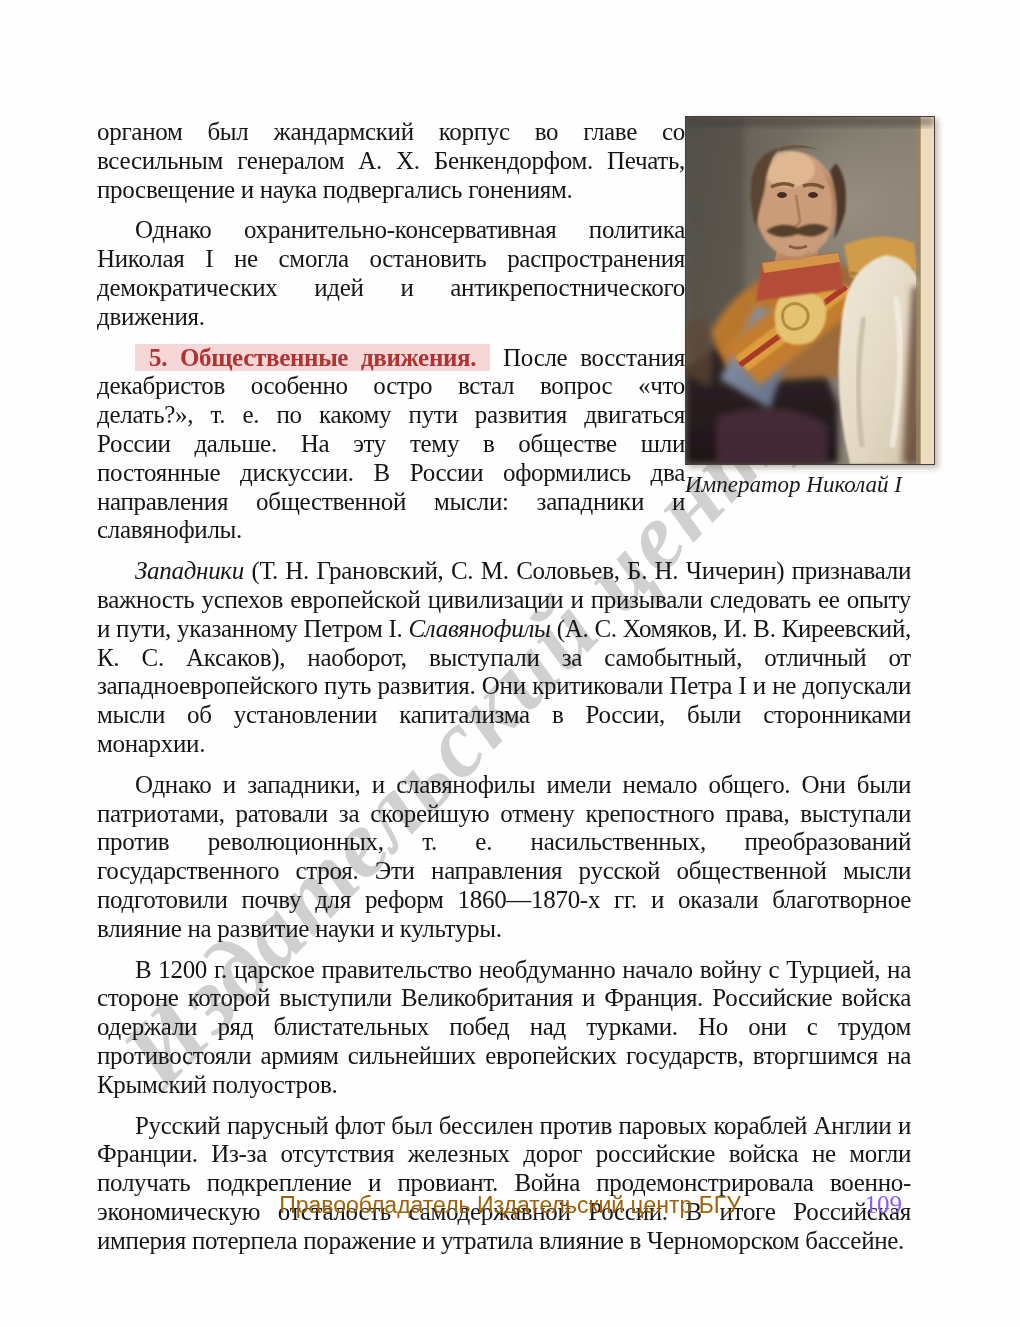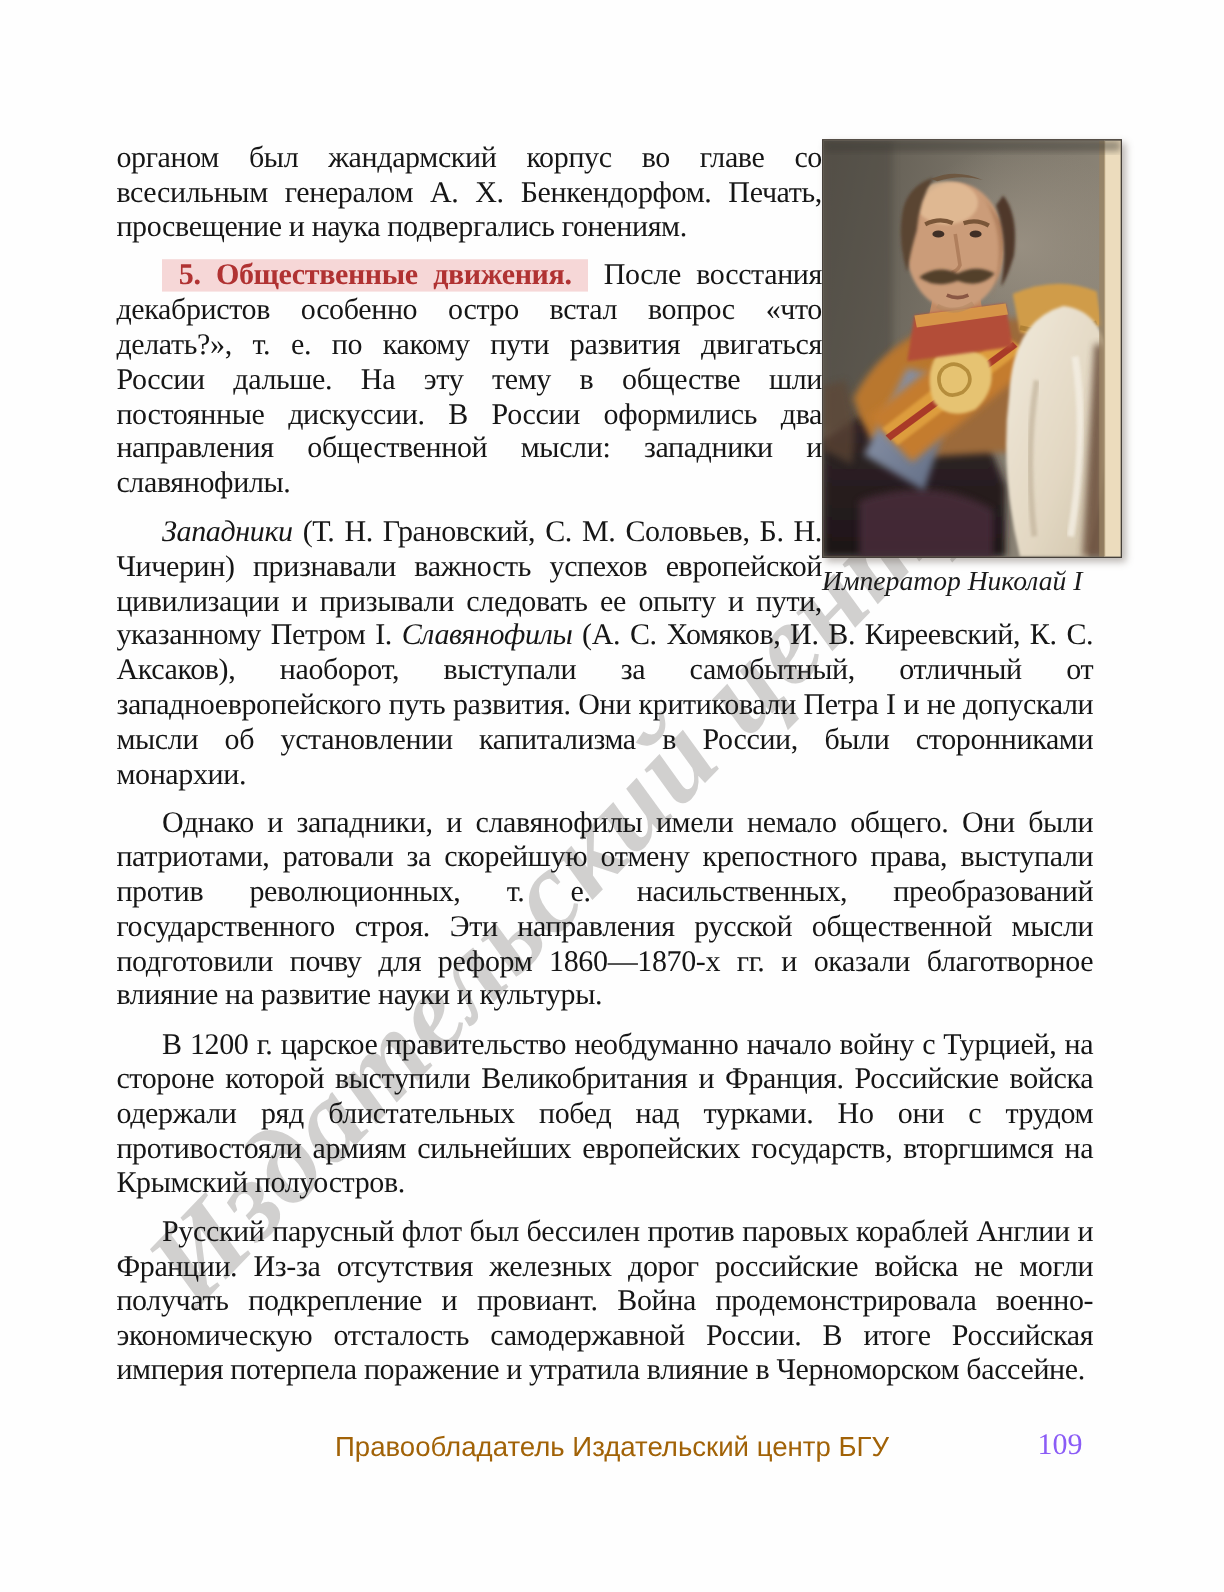--- a/index.html
+++ b/index.html
@@ -195,20 +195,21 @@
           <rect x="234" y="0" width="14" height="347" fill="#ecdcbd"></rect>
           <rect x="230" y="0" width="5" height="347" fill="#9b8563" opacity="0.7"></rect>
 
           <rect x="0" y="0" width="248" height="9" fill="#3c3a34" opacity="0.5" filter="url(#soft)"></rect>
         </svg>
       </div>
       <figcaption class="caption">Император Николай I</figcaption>
     </figure>
 
     <p class="no-indent">органом был жандармский корпус во главе со всесильным генералом А. Х. Бенкендорфом. Печать, просвещение и наука подвергались гонениям.</p>
+    <p>Однако охранительно-консервативная политика Николая I не смогла остановить распространения демократических идей и антикрепостнического движения.</p>
     <p><span class="lead">5. Общественные движения.</span><span> После восстания декабристов особенно остро встал вопрос «что делать?», т. е. по какому пути развития двигаться России дальше. На эту тему в обществе шли постоянные дискуссии. В России оформились два направления общественной мысли: западники и славянофилы.</span></p>
     <p><i>Западники</i><span> (Т. Н. Грановский, С. М. Соловьев, Б. Н. Чичерин) признавали важность успехов европейской цивилизации и призывали следовать ее опыту и пути, указанному Петром I. </span><i>Славянофилы</i><span> (А. С. Хомяков, И. В. Киреевский, К. С. Аксаков), наоборот, выступали за самобытный, отличный от западноевропейского путь развития. Они критиковали Петра I и не допускали мысли об установлении капитализма в России, были сторонниками монархии.</span></p>
     <p>Однако и западники, и славянофилы имели немало общего. Они были патриотами, ратовали за скорейшую отмену крепостного права, выступали против революционных, т. е. насильственных, преобразований государственного строя. Эти направления русской общественной мысли подготовили почву для реформ 1860—1870-х гг. и оказали благотворное влияние на развитие науки и культуры.</p>
     <p>В 1200 г. царское правительство необдуманно начало войну с Турцией, на стороне которой выступили Великобритания и Франция. Российские войска одержали ряд блистательных побед над турками. Но они с трудом противостояли армиям сильнейших европейских государств, вторгшимся на Крымский полуостров.</p>
     <p>Русский парусный флот был бессилен против паровых кораблей Англии и Франции. Из-за отсутствия железных дорог российские войска не могли получать подкрепление и провиант. Война продемонстрировала военно-экономическую отсталость самодержавной России. В итоге Российская империя потерпела поражение и утратила влияние в Черноморском бассейне.</p>
 
   </div>
 
   <div class="footer-copyright">Правообладатель Издательский центр БГУ</div>
   <div class="page-number">109</div>

